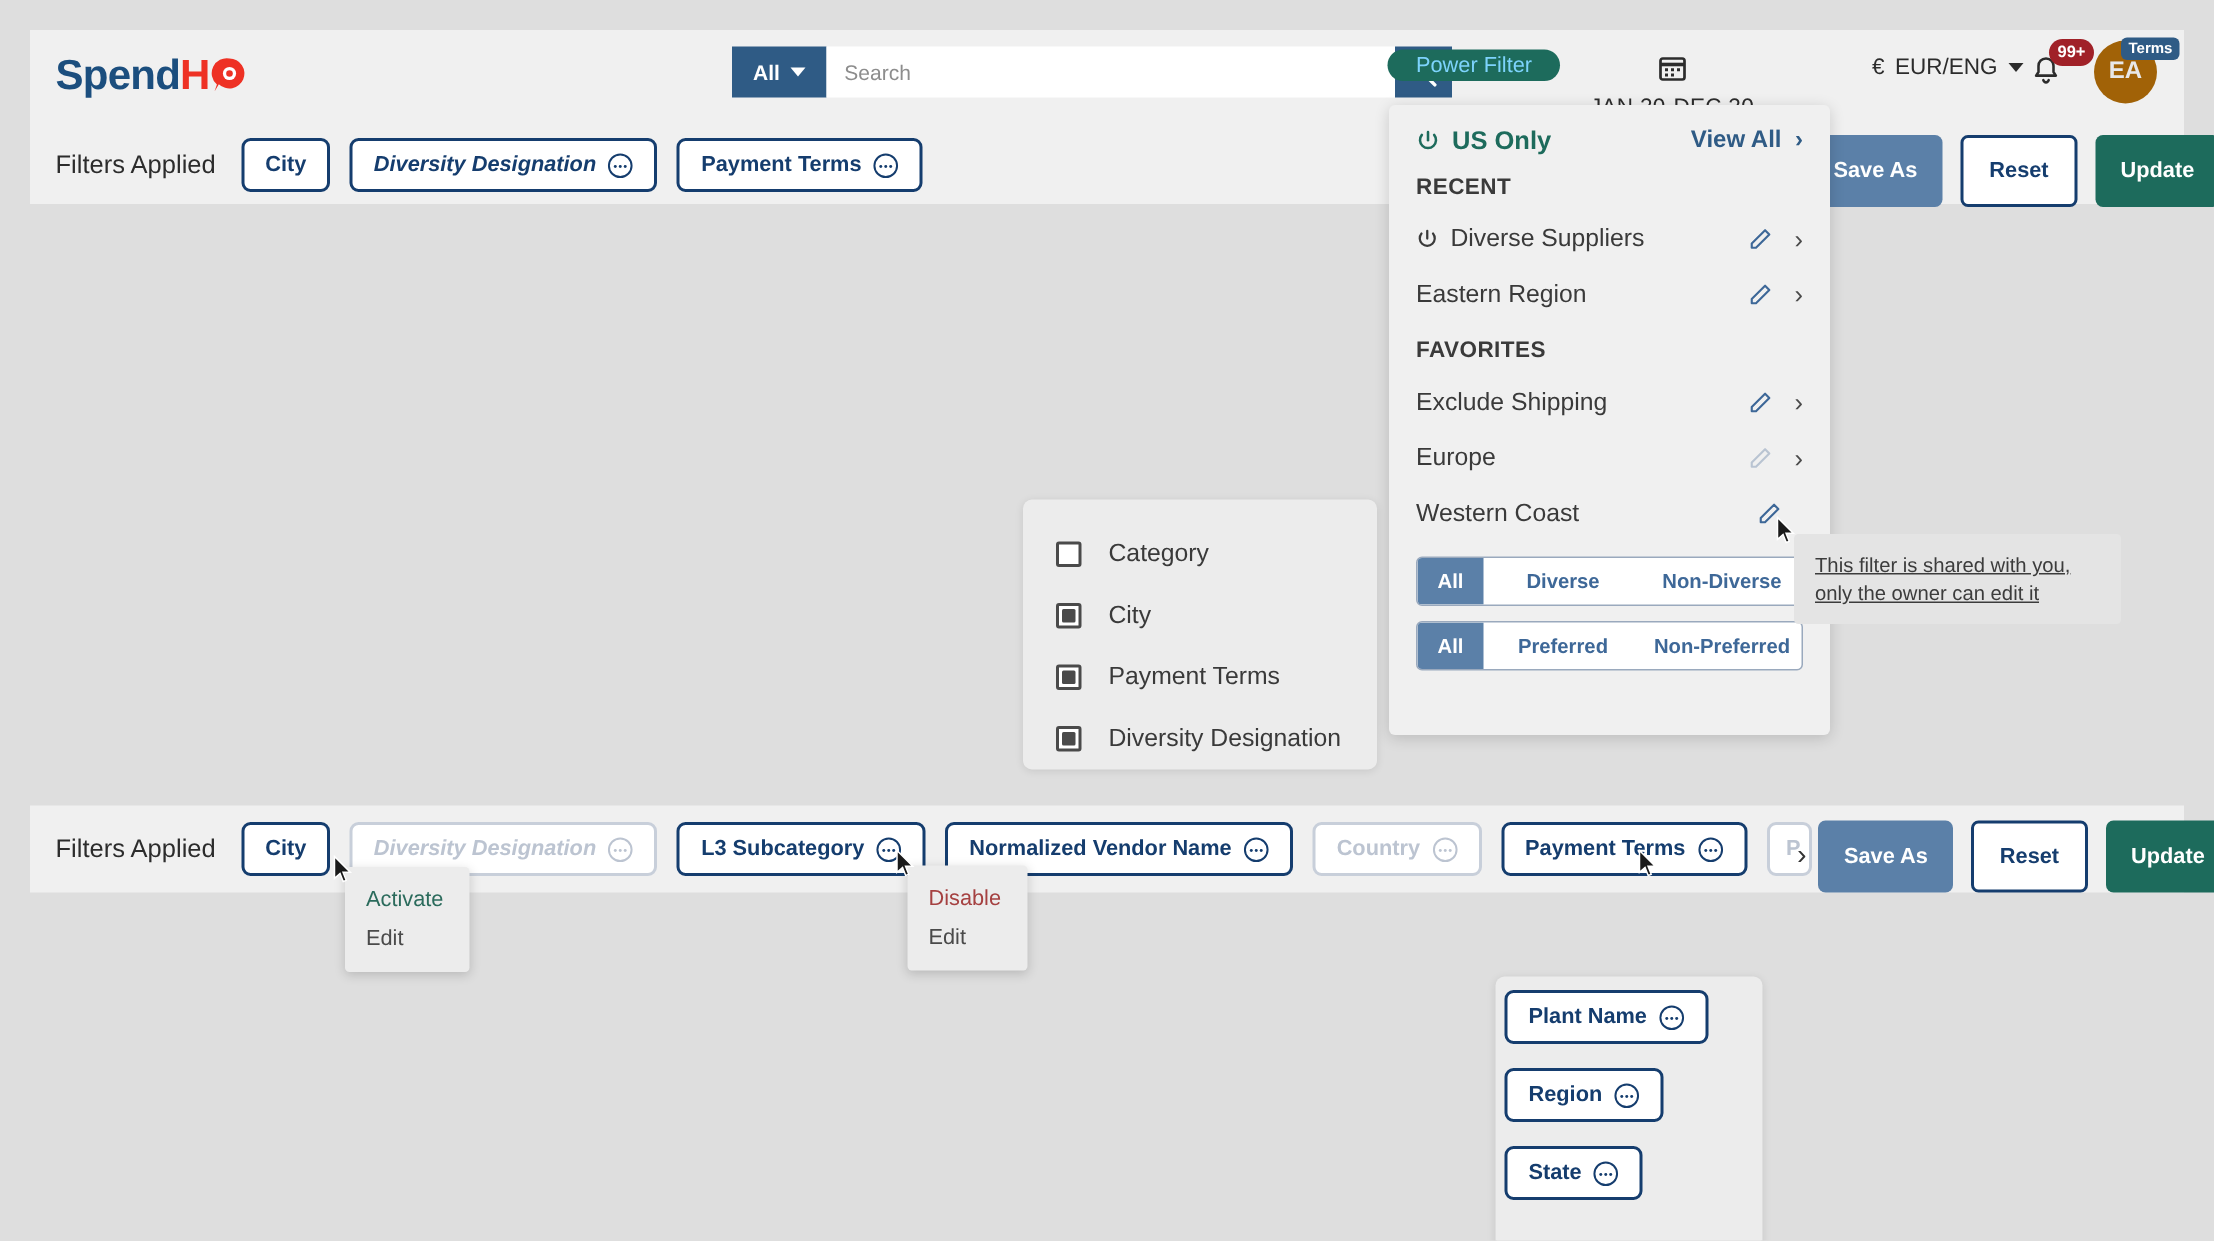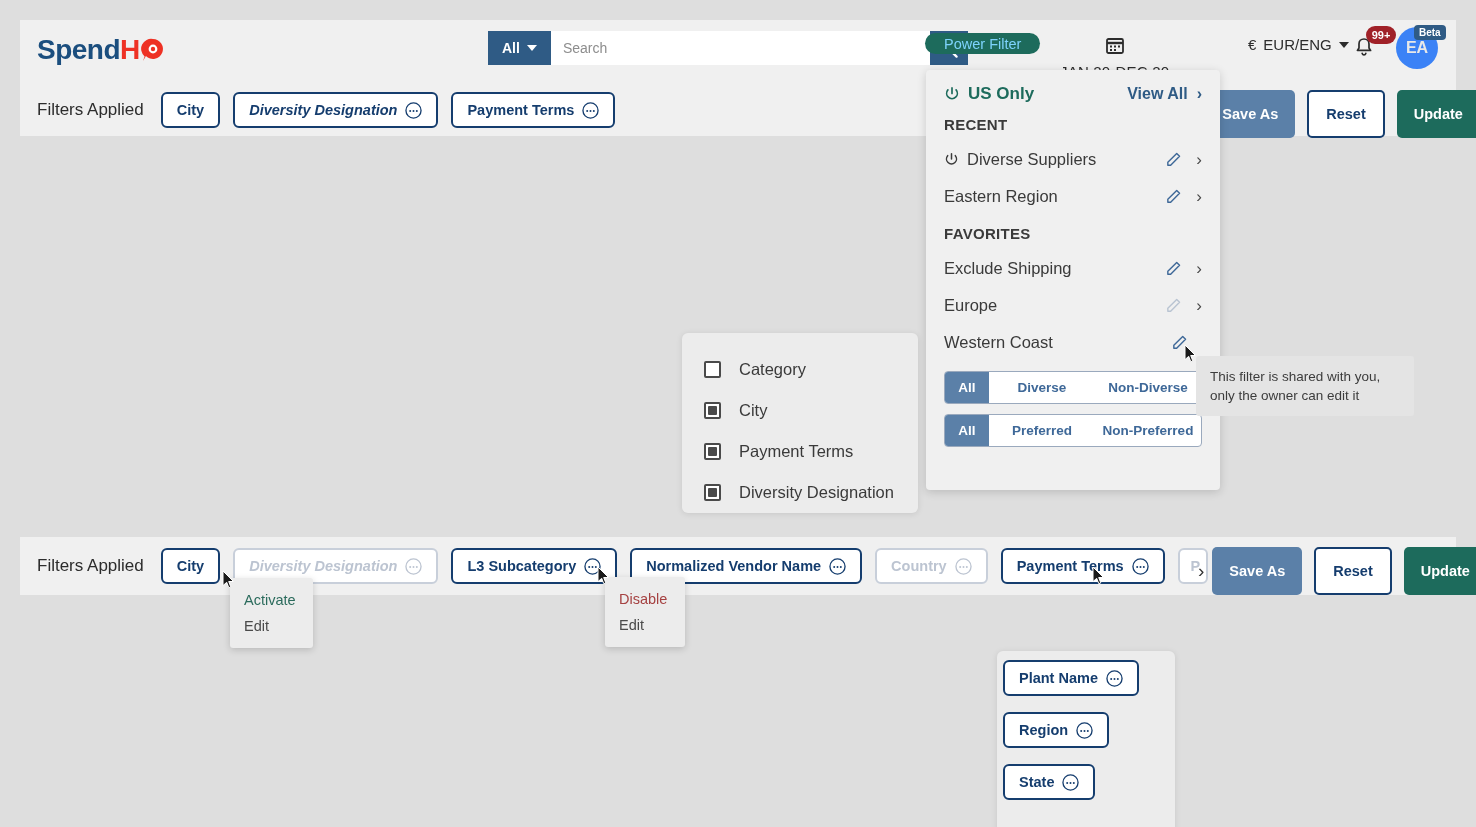--- a/index.html
+++ b/index.html
@@ -40,21 +40,21 @@
     font-size: 15px; color: #2c2c2c; letter-spacing: .2px; flex-direction: column; }
   #currency { position: absolute; left: 1248px; top: 36px; display: flex; align-items: center; gap: 7px;
     font-size: 15px; color: #2c2c2c; }
   #currency .caret { width: 0; height: 0; border-left: 5px solid transparent; border-right: 5px solid transparent; border-top: 6px solid #2c2c2c; }
 
   #bell { position: absolute; left: 1352px; top: 36px; width: 24px; height: 24px; }
   #bell-badge { position: absolute; left: 1366px; top: 26px; min-width: 30px; height: 18px; padding: 0 5px;
     background: #a02128; color: #fff; font-size: 11px; font-weight: 700; border-radius: 9px;
     display: flex; align-items: center; justify-content: center; }
   #avatar { position: absolute; left: 1396px; top: 27px; width: 42px; height: 42px; border-radius: 50%;
-    background: #3b82f6; color: #e8e8e8; font-size: 16px; font-weight: 600; display: flex; align-items: center; justify-content: center; text-align: right; }
+    background: #a16207; color: #e8e8e8; font-size: 16px; font-weight: 600; display: flex; align-items: center; justify-content: center; text-align: right; }
   #beta-badge { position: absolute; left: 1414px; top: 25px; background: #2f5b85; color: #fff; font-size: 10px;
     font-weight: 600; border-radius: 4px; padding: 2px 5px; }
 
   
   .filters-row { position: absolute; display: flex; align-items: center; height: 44px; }
   .filters-label { font-size: 17px; color: #2c2c2c; margin-right: 17px; white-space: nowrap; }
 
   .chip { height: 36px; border: 2px solid #153d6e; border-radius: 6px; background: #fff;
     color: #153d6e; font-size: 14.5px; font-weight: 700; display: inline-flex; align-items: center;
     gap: 8px; padding: 0 14px; margin-right: 13px; white-space: nowrap; cursor: pointer; }
@@ -90,21 +90,21 @@
   .sf-item .sf-arrow { color: #4a4a4a; font-size: 17px; }
 
   .seg { display: flex; height: 33px; border: 1px solid #9aa9bd; border-radius: 4px; overflow: hidden;
     background: #fff; margin-top: 10px; }
   .seg .seg-opt { flex: 1; display: flex; align-items: center; justify-content: center;
     font-size: 13.5px; font-weight: 700; color: #3e6898; cursor: pointer; }
   .seg .seg-opt.active { background: #5b80a8; color: #fff; flex: 0 0 44px; }
 
   
   #share-tooltip { position: absolute; left: 1196px; top: 356px; width: 218px;
-    background: #e4e4e4; border-radius: 3px; padding: 11px 14px; font-size: 13.5px; color: #3c3c3c; line-height: 19px; }
+    background: #e4e4e4; border-radius: 3px; padding: 11px 14px; font-size: 13.5px; color: #3c3c3c; line-height: 19px; text-decoration: underline; }
 
   
   #column-picker { position: absolute; left: 682px; top: 333px; width: 236px; height: 180px;
     background: #ececec; border-radius: 6px; box-shadow: 0 1px 6px rgba(0,0,0,.10); padding: 16px 0 0 0; }
   .cb-row { display: flex; align-items: center; height: 41px; padding-left: 22px; cursor: pointer; }
   .cb-box { width: 17px; height: 17px; border: 2px solid #4a4a4a; border-radius: 2px; margin-right: 18px;
     display: flex; align-items: center; justify-content: center; background: #fff; flex: 0 0 17px; }
   .cb-box.checked::after { content: ""; width: 9px; height: 9px; background: #4a4a4a; border-radius: 1px; }
   .cb-label { font-size: 16.5px; color: #3a3a3a; }
 
@@ -177,21 +177,21 @@
     <svg width="24" height="24" viewBox="0 0 24 24">
         <path d="M12 3c-3 0-5 2.2-5 5v4l-1.6 2.4h13.2L17 12V8c0-2.8-2-5-5-5z" fill="none" stroke="#2c2c2c" stroke-width="1.7" stroke-linejoin="round"></path>
         <path d="M10.2 17.4c.3.9 1 1.5 1.8 1.5s1.5-.6 1.8-1.5" fill="none" stroke="#2c2c2c" stroke-width="1.7" stroke-linecap="round"></path>
       </svg>
   </div>
   <div id="bell-badge">99+</div>
 
   <div id="avatar">
       <span>EA</span>
     </div>
-  <div id="beta-badge">Beta</div>
+  <div id="beta-badge">Terms</div>
 
   <div class="filters-row" id="filters-row-top">
     <span class="filters-label">Filters Applied</span>
     <div class="chip">
       <span>City</span>
     </div>
     <div class="chip italic">
       <span>Diversity Designation</span>
       <span class="dots">
           <svg width="17" height="17" viewBox="0 0 18 18">

